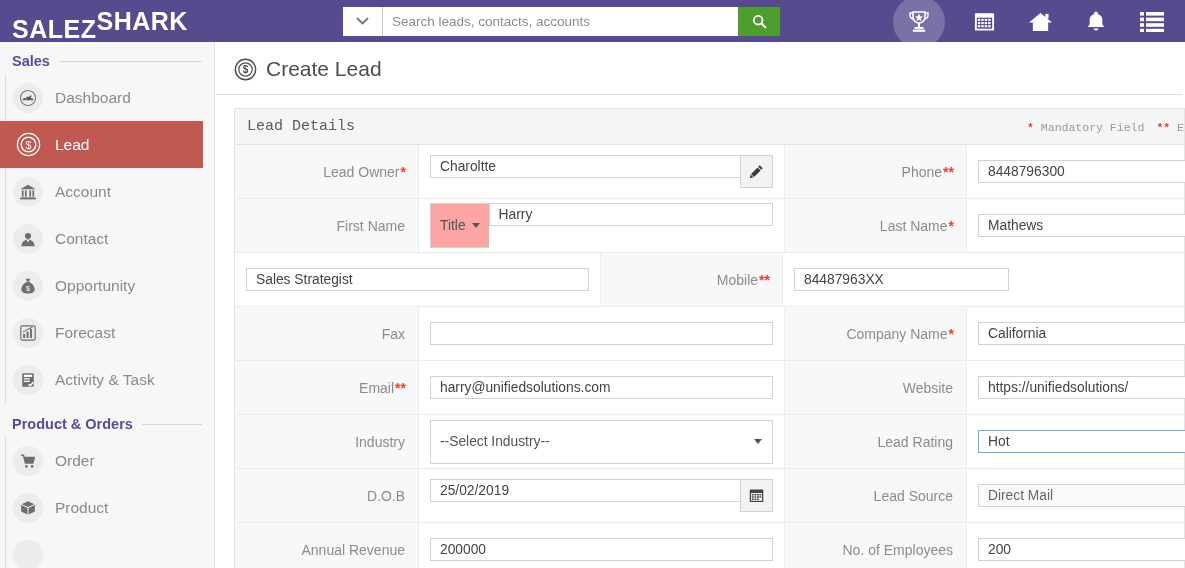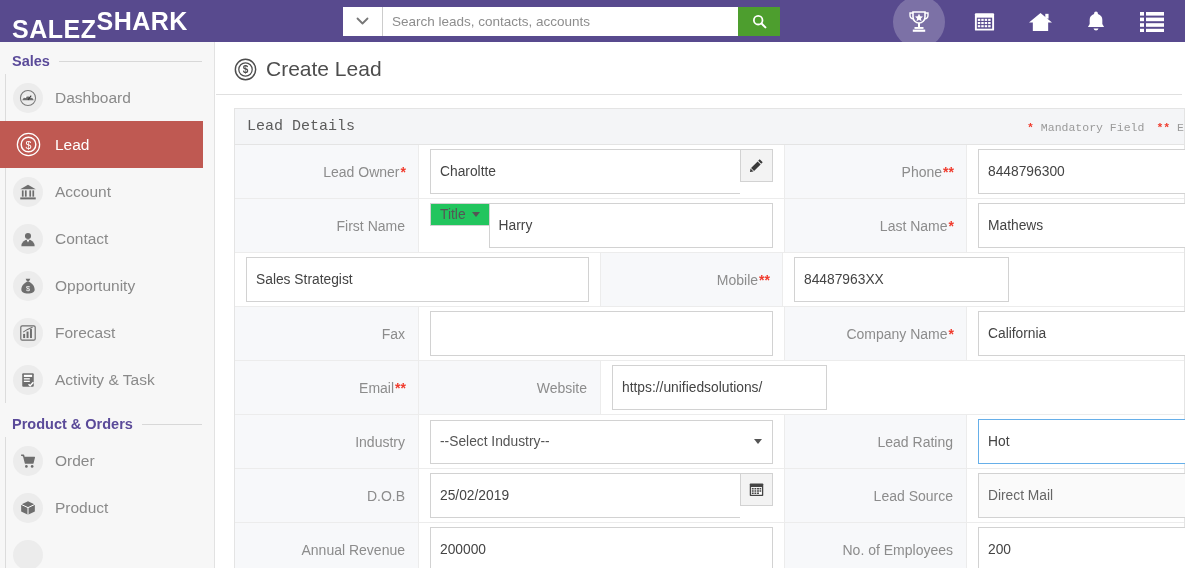--- a/index.html
+++ b/index.html
@@ -165,39 +165,39 @@
     display: flex; align-items: center;
     padding: 0 11px;
     border-right: 1px solid #ececec;
     flex: none;
   }
   .cell-lbl.r2 { width: 182px; }
   .cell-fld.r2 { width: 237px; border-right: none; }
   .req { color: #f03c2e; font-weight: 700; margin-left: 1px; }
 
   .inp {
-    width: 100%; height: 45px;
+    width: 100%; height: 23px;
     border: 1px solid #d2d2d2; background: #fff;
     padding: 0 9px; font-size: 13.8px; color: #444;
     font-family: "Liberation Sans", sans-serif;
     outline: none;
   }
   .inp.focused { border: 1px solid #66afe9; }
   .inp.ro { background: #fafafa; color: #666; }
   .inp-group { display: flex; width: 100%; }
   .inp-group .inp { border-right: none; }
   .addon {
     width: 33px; height: 33px; flex: none;
     border: 1px solid #d2d2d2; background: #f3f3f3;
     display: flex; align-items: center; justify-content: center;
     cursor: pointer;
   }
   .prefix-sel {
-    height: 23px; flex: none;
-    border: 1px solid #d2d2d2; border-right: none; background: #22c55e;
+    height: 45px; flex: none;
+    border: 1px solid #d2d2d2; border-right: none; background: #fca5a5;
     display: flex; align-items: center; gap: 6px;
     padding: 0 9px; font-size: 13.8px; color: #555; cursor: pointer;
   }
   .selbox {
     width: 100%; height: 44px;
     border: 1px solid #d2d2d2; background: #fff;
     display: flex; align-items: center;
     padding: 0 9px; font-size: 13.8px; color: #555;
     cursor: pointer; position: relative;
   }
@@ -527,20 +527,23 @@
       </div>
       <div class="cell-fld r2">
         <input class="inp" value="California" style="">
       </div>
     </div>
 
     <div class="frow">
       <div class="cell-lbl">
         <span>Email</span>
           <span class="req">**</span>
+      </div>
+      <div class="cell-fld">
+        <input class="inp" value="harry@unifiedsolutions.com" style="">
       </div>
       <div class="cell-lbl r2">
         <span>Website</span>
           <span class="req"></span>
       </div>
       <div class="cell-fld r2">
         <input class="inp" value="https://unifiedsolutions/" style="">
       </div>
     </div>
 

